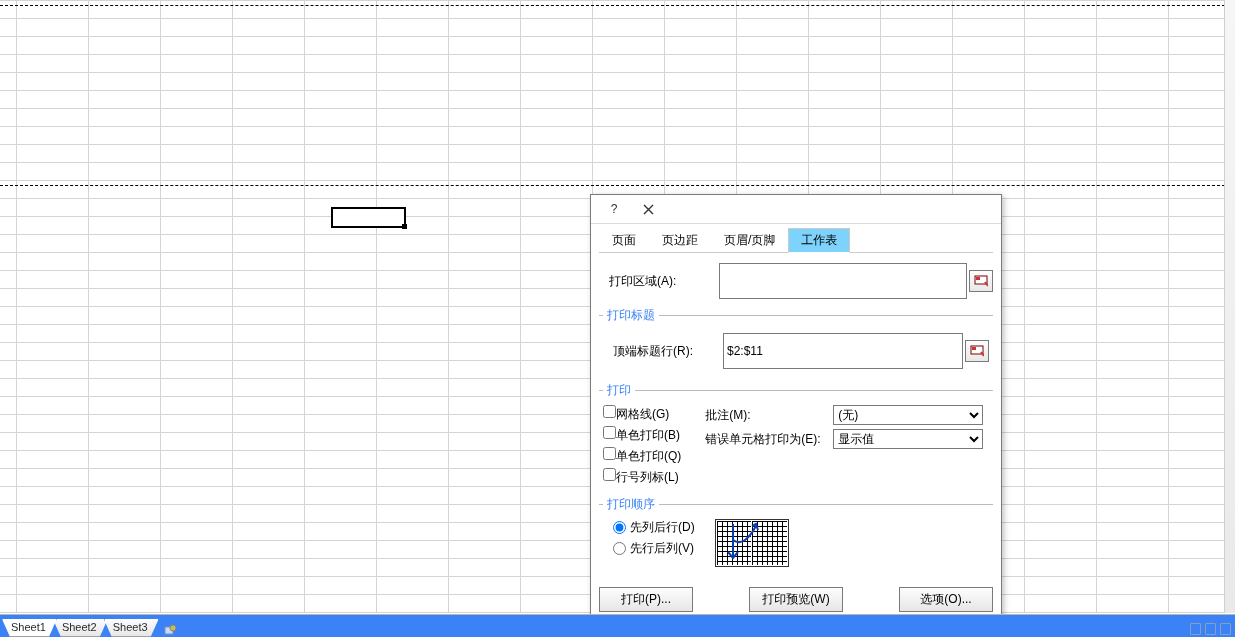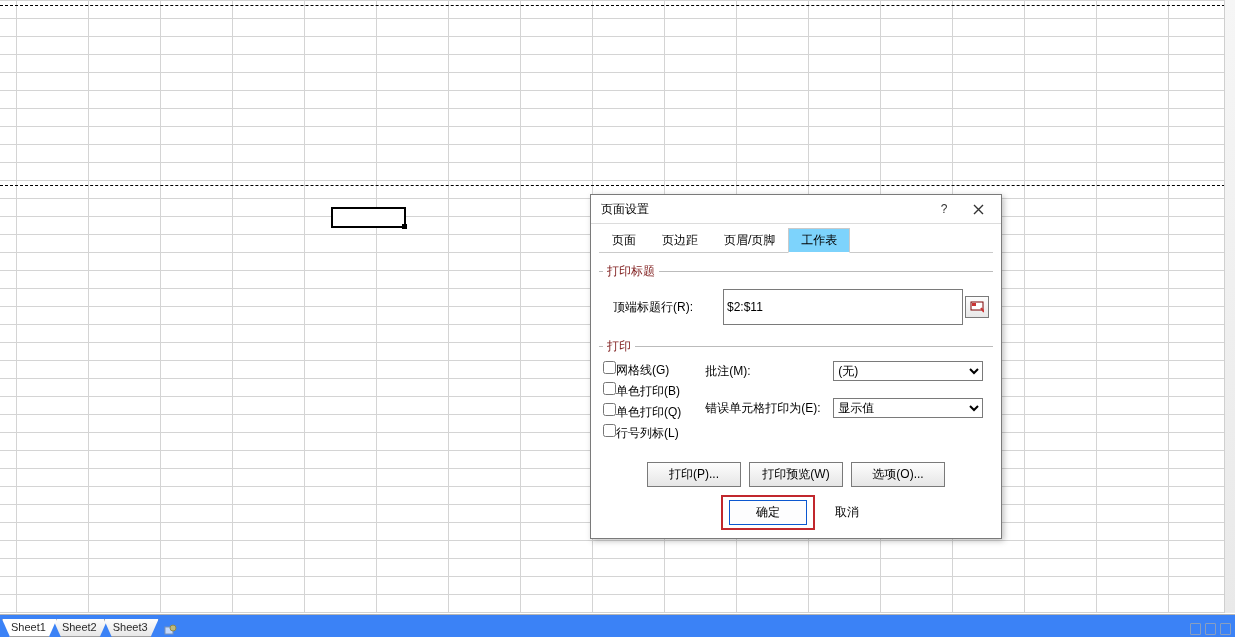--- a/index.html
+++ b/index.html
@@ -30,78 +30,88 @@
   .dialog{position:absolute;left:590px;top:194px;width:410px;background:#fff;border:1px solid #7a7a7a;box-shadow:2px 2px 6px rgba(0,0,0,.25)}
   .titlebar{height:28px;display:flex;align-items:center;padding:0 6px;background:#fff;border-bottom:1px solid #dcdcdc}
   .titlebar .ttl{flex:1;font-size:12px;padding-left:4px}
   .titlebar .winbtn{width:34px;height:22px;display:flex;align-items:center;justify-content:center;color:#333}
   .dlgbody{padding:0 8px 8px}
   .tabs{display:flex;border-bottom:1px solid #cacaca;margin:4px 0 10px}
   .dtab{padding:3px 12px;border:1px solid transparent;border-bottom:none;margin-bottom:-1px;font-size:12px}
   .dtab.active{border-color:#cacaca;background:#7dd3fc;border-bottom:1px solid #fff}
 
   fieldset{border:none;border-top:1px solid #bbb;margin:8px 0 4px;padding:6px 4px 2px}
-  legend{padding:0 4px;font-size:12px;color:#7f1d1d}
+  legend{padding:0 4px;font-size:12px;color:#3b82f6}
   .row{display:flex;align-items:center;margin:3px 0}
   .row label.lbl{width:110px;padding-left:10px}
   input[type=text]{border:1px solid #7a7a7a;height:18px;font-size:12px;padding:8px 3px;background:#fff}
   .refbtn{width:22px;height:20px;border:1px solid #7a7a7a;margin-left:2px;background:
     linear-gradient(#fdfdfd,#e8e8e8);
     display:flex;align-items:center;justify-content:center}
   .refbtn svg{display:block}
   select{border:1px solid #7a7a7a;height:20px;font-size:12px;background:#fff;width:150px}
   input[type=checkbox],input[type=radio]{margin:0}
   .cols{display:flex;gap:24px}
   .cols .colA{display:flex;flex-direction:column;gap:3px}
-  .cols .colB{display:flex;flex-direction:column;gap:17px;flex:1}
+  .cols .colB{display:flex;flex-direction:column;gap:4px;flex:1}
   .colB .brow{display:flex;align-items:center;gap:8px}
   .colB .brow .blbl{width:120px}
 
   .order{display:flex;align-items:flex-start;gap:20px;padding-left:10px}
   .order .rgroup{display:flex;flex-direction:column;gap:4px}
   .order .rgroup label{display:flex;align-items:center;gap:4px}
   .order .diagram{width:70px;height:44px;border:1px solid #333;display:flex;padding:1px;gap:1px;position:relative;background:#fff}
   .order .diagram::before,.order .diagram::after{content:"";width:50%;background:
     repeating-linear-gradient(to right,#000 0 1px,transparent 1px 5px),
     repeating-linear-gradient(to bottom,#000 0 1px,transparent 1px 5px)}
   .order .diagram svg{position:absolute;left:0;top:0}
 
-  .btnbar{display:flex;justify-content:center;gap:8px;margin-top:18px}
+  .btnbar{display:flex;justify-content:space-between;margin-top:18px}
   .btn{border:1px solid #7a7a7a;background:linear-gradient(#fdfdfd,#e6e6e6);padding:3px 12px;font-size:12px;min-width:68px;text-align:center}
   .okwrap{border:2px solid #c1272d;padding:3px 6px;display:inline-block}
   .okwrap .btn{border:1px solid #0b57d0;background:#fdfdfe;padding:3px 26px;min-width:0}
 </style>
 </head>
 <body>
 
 <div class="viewport">
   <div class="sheet"></div>
   <div class="pagebreak" style="top:5px"></div>
   <div class="pagebreak" style="top:185px"></div>
   <div class="vsel"></div>
   <div class="selcell" style="left:331px;top:207px;width:71px;height:17px"></div>
 
   <div class="dialog">
     <div class="titlebar">
-      <span class="ttl">页面设置</span>
       <div class="winbtn">?</div>
       <div class="winbtn close">
         <svg width="11" height="11" viewBox="0 0 11 11">
             <path d="M1 1 L10 10 M10 1 L1 10" stroke="currentColor" stroke-width="1.4"></path>
           </svg>
       </div>
     </div>
     <div class="dlgbody">
       <div class="tabs">
         <div class="dtab">页面</div>
         <div class="dtab">页边距</div>
         <div class="dtab">页眉/页脚</div>
         <div class="dtab active">工作表</div>
       </div>
 
+      <div class="row">
+        <label class="lbl">打印区域(A):</label>
+        <input type="text" style="flex: 1 1 0%;">
+        <div class="refbtn">
+          <svg width="14" height="12">
+              <rect x="1" y="1" width="12" height="8" fill="#fff" stroke="#7a0000"></rect>
+              <rect x="2" y="2" width="4" height="3" fill="#c33"></rect>
+              <path d="M11 7 L14 11" stroke="#c33" stroke-width="2"></path>
+            </svg>
+        </div>
+      </div>
 
       <fieldset>
         <legend>打印标题</legend>
         <div class="row">
           <label class="lbl">顶端标题行(R):</label>
           <input type="text" style="flex: 1 1 0%;" value="$2:$11">
           <div class="refbtn">
             <svg width="14" height="12">
                 <rect x="1" y="1" width="12" height="8" fill="#fff" stroke="#7a0000"></rect>
                 <rect x="2" y="2" width="4" height="3" fill="#c33"></rect>
@@ -126,20 +136,40 @@
               <select><option>(无)</option></select>
             </div>
             <div class="brow">
               <span class="blbl">错误单元格打印为(E):</span>
               <select><option>显示值</option></select>
             </div>
           </div>
         </div>
       </fieldset>
 
+      <fieldset>
+        <legend>打印顺序</legend>
+        <div class="order">
+          <div class="rgroup">
+            <label>
+                <input type="radio" name="ord" checked="" style="">
+                <span>先列后行(D)</span>
+              </label>
+            <label>
+                <input type="radio" name="ord" style="">
+                <span>先行后列(V)</span>
+              </label>
+          </div>
+          <div class="diagram">
+            <svg width="70" height="44">
+                <path d="M17 4 L17 38 M12 32 L17 38 L22 32 M17 20 Q28 28 40 6 M36 6 L40 4 L42 10" fill="none" stroke="#0b3db1" stroke-width="2"></path>
+              </svg>
+          </div>
+        </div>
+      </fieldset>
 
       <div class="btnbar">
         <div class="btn">打印(P)...</div>
         <div class="btn">打印预览(W)</div>
         <div class="btn">选项(O)...</div>
       </div>
       <div class="btnbar" style="margin-top:8px;align-items:center">
         <span class="okwrap">
           <div class="btn">确定</div>
         </span>

